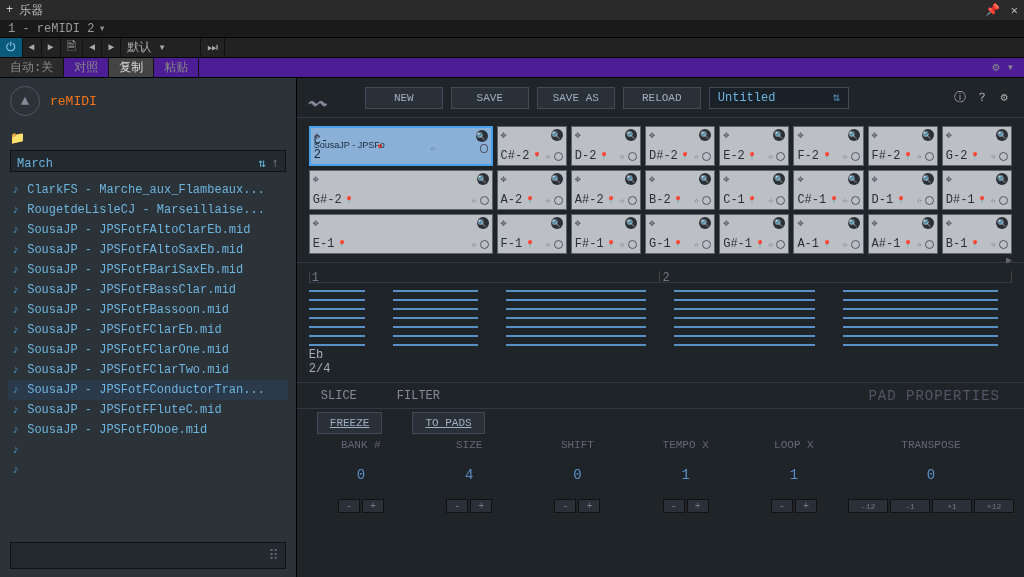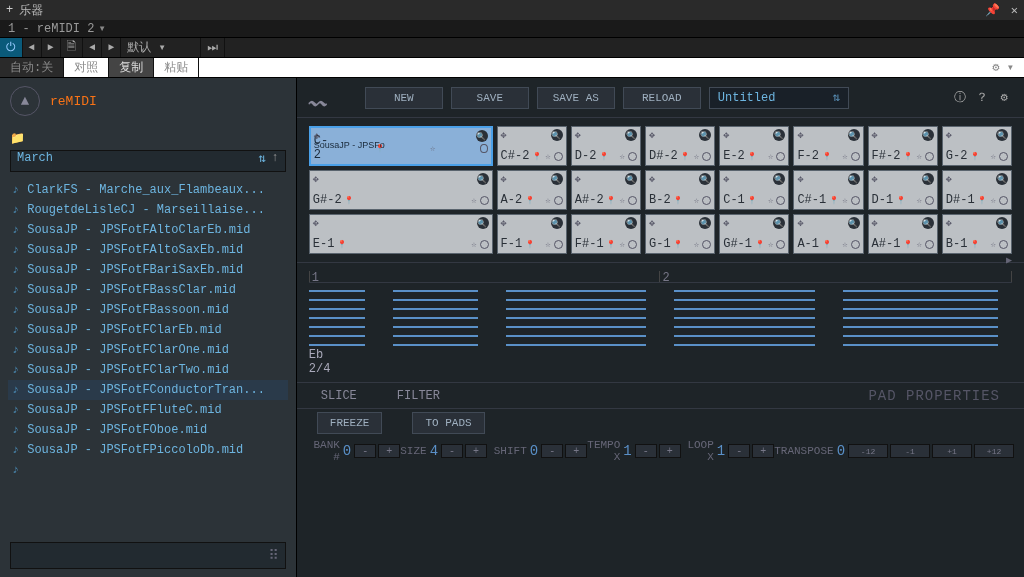--- a/index.html
+++ b/index.html
@@ -6,32 +6,32 @@
 body { background: #141414; color: #aaa; width: 1024px; height: 577px; overflow: hidden; }
 .titlebar { height: 20px; background: #2a2a2a; display: flex; align-items: center; padding: 0 6px; color: #bbb; }
 .titlebar .plus { margin-right: 6px; color: #ccc; }
 .titlebar .rightctl { margin-left: auto; display: flex; gap: 10px; }
 .subbar { height: 18px; background: #1a1a1a; border-bottom: 1px solid #000; display: flex; align-items: center; padding: 0 8px; color: #999; }
 .subbar .tri { margin-left: 4px; color: #888; }
 .toolbar { height: 20px; background: #222; display: flex; align-items: center; border-bottom: 1px solid #000; }
 .toolbar .tbtn { padding: 2px 6px; color: #aaa; border-right: 1px solid #111; height: 100%; display: flex; align-items: center; }
 .toolbar .tbtn.power { background: #0a5a7a; color: #9cf; }
 .toolbar .tbtn .arrow { font-size: 10px; }
-.tabsrow { height: 20px; background: #ffffff; display: flex; align-items: center; border-bottom: 1px solid #000; }
+.tabsrow { height: 20px; background: #4c1d95; display: flex; align-items: center; border-bottom: 1px solid #000; }
 .tabsrow .tab { padding: 2px 10px; color: #888; border-right: 1px solid #111; height: 100%; display: flex; align-items: center; }
 .tabsrow .tab.sel { background: #444; color: #ddd; }
 .tabsrow .tab.auto { background: #2a2a2a; }
 .tabsrow .gear { margin-left: auto; margin-right: 10px; color: #888; }
 .main { display: flex; height: calc(577px - 78px); }
 .left { width: 360px; background: #2c3338; border-right: 1px solid #000; display: flex; flex-direction: column; padding: 8px 10px; }
 .left-head { display: flex; align-items: center; gap: 10px; margin-bottom: 15px; }
 .logo-circ { width: 30px; height: 30px; border: 1px solid #556; border-radius: 50%; display: flex; align-items: center; justify-content: center; color: #889; font-size: 14px; }
 .logo-txt { color: #f97316; font-family: "Courier New", monospace; font-size: 13px; }
 .folder-icon { color: #88aacc; font-size: 12px; margin-bottom: 4px; }
-.march-row { display: flex; align-items: flex-start; background: #222a30; border: 1px solid #111; height: 22px; padding: 0 6px; margin-bottom: 8px; }
+.march-row { display: flex; align-items: flex-end; background: #222a30; border: 1px solid #111; height: 22px; padding: 0 6px; margin-bottom: 8px; }
 .march-row .sel { color: #6db5e0; flex: 1; }
 .march-row .updn { color: #6db5e0; margin-right: 6px; }
 .march-row .uparr { color: #999; }
 .filelist { flex: 1; overflow: hidden; margin: 0 -2px; }
 .fileitem { display: flex; align-items: center; height: 20px; padding: 0 4px; gap: 8px; }
 .fileitem .note { color: #4a8ab5; font-size: 12px; }
 .fileitem .fname { color: #6db5e0; font-family: "Courier New", monospace; white-space: nowrap; overflow: hidden; text-overflow: ellipsis; }
 .fileitem.sel { background: #2a3a4a; }
 .currfile { border: 1px solid #111; background: #222a30; padding: 4px 6px; margin-top: 8px; color: #88a8c0; font-family: "Courier New", monospace; display: flex; align-items: center; }
 .currfile .dots { margin-left: auto; color: #667; font-size: 14px; }
@@ -62,23 +62,23 @@
 .midiview .ruler .m1 { width: 50%; border-left: 1px solid #444; border-right: 1px solid #444; padding-left: 2px; }
 .midiview .ruler .m2 { width: 50%; border-right: 1px solid #444; padding-left: 2px; }
 .midilanes { position: relative; height: 78px; margin-top: 4px; }
 .midilane { height: 9px; position: relative; }
 .mseg { position: absolute; height: 2px; background: #5a90c8; top: 3px; }
 .midiinfo { position: absolute; bottom: 6px; left: 12px; color: #aab; font-size: 10px; font-family: sans-serif; }
 .slicerow { height: 26px; display: flex; align-items: center; padding: 0 24px; gap: 40px; border-bottom: 1px solid #333842; }
 .slicerow .lab { color: #889; font-family: "Courier New", monospace; font-size: 12px; }
 .slicerow .padprop { margin-left: auto; color: #556; font-family: "Courier New", monospace; font-size: 14px; letter-spacing: 1px; }
 .freezerow { height: 28px; display: flex; align-items: center; padding: 0 20px; gap: 30px; }
-.smbtn { padding: 4px 12px; background: #2a3038; border: 1px solid #414a56; color: #9fb0c0; font-family: "Courier New", monospace; font-size: 11px; }
+.smbtn { padding: 4px 12px; background: #2a3038; border: 1px solid #414a56; color: #9fb0c0; font-family: "Courier New", monospace; font-size: 11px; text-decoration: underline; }
 .paramrow { display: flex; padding: 2px 10px 0; }
-.param { flex: 1; display: flex; flex-direction: row; align-items: center; gap: 3px; text-align: right; }
+.param { flex: 1; display: flex; flex-direction: column; align-items: center; gap: 16px; }
 .param .plab { color: #667; font-family: "Courier New", monospace; font-size: 11px; }
 .param .pval { color: #5a90c8; font-family: "Courier New", monospace; font-size: 14px; }
 .param .pbtns { display: flex; gap: 2px; }
 .param .pbtns .pb { width: 22px; height: 14px; background: #2a3038; border: 1px solid #111; color: #778; font-size: 10px; display: flex; align-items: center; justify-content: center; }
 .param .pbtns .pb.s { width: 40px; font-size: 8px; }
 </style>
 </head>
 <body>
 
 <div class="titlebar">
@@ -185,21 +185,20 @@
         <div class="fileitem">
           <span class="note">♪</span>
           <span class="fname">SousaJP - JPSFotFFluteC.mid</span>
         </div>
         <div class="fileitem">
           <span class="note">♪</span>
           <span class="fname">SousaJP - JPSFotFOboe.mid</span>
         </div>
         <div class="fileitem">
           <span class="note">♪</span>
-          <span class="fname">SousaJP - JPSFotFPiccoloDb.mid</span>
         </div>
         <div class="fileitem">
           <span class="note">♪</span>
         </div>
       </div>
     <div class="currfile">
       <span class="dots">⠿</span>
     </div>
   </div>
 

